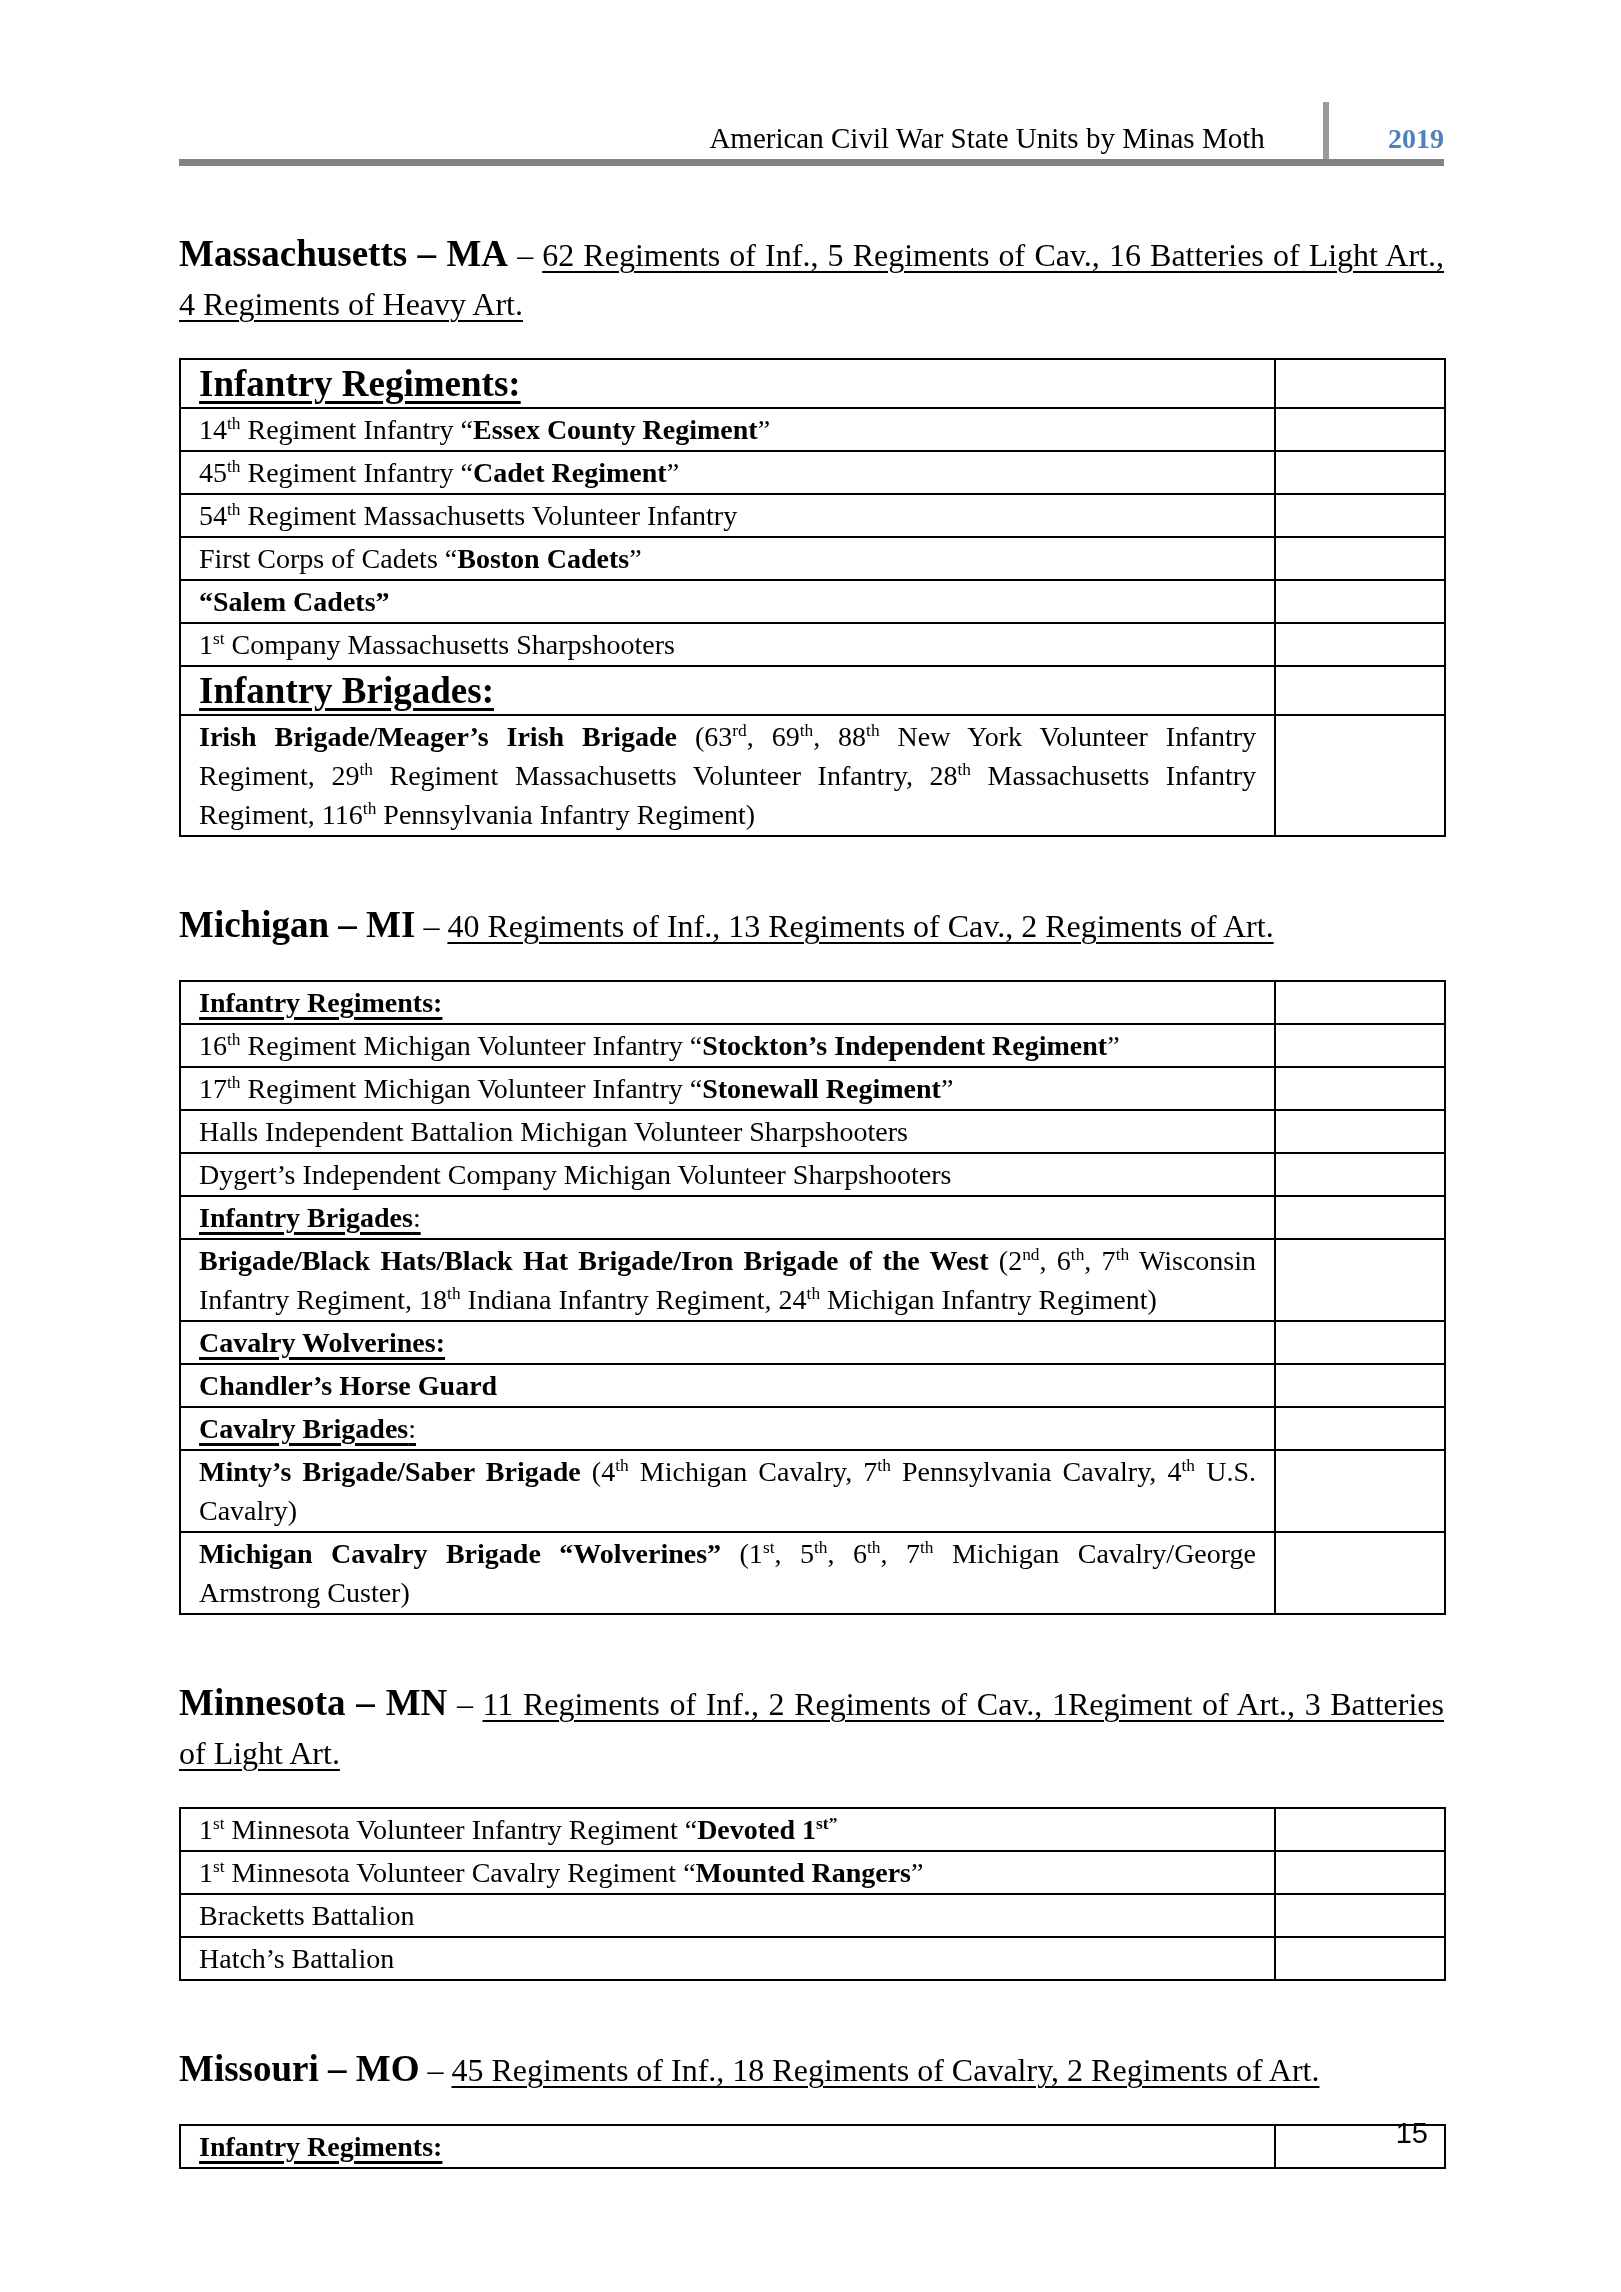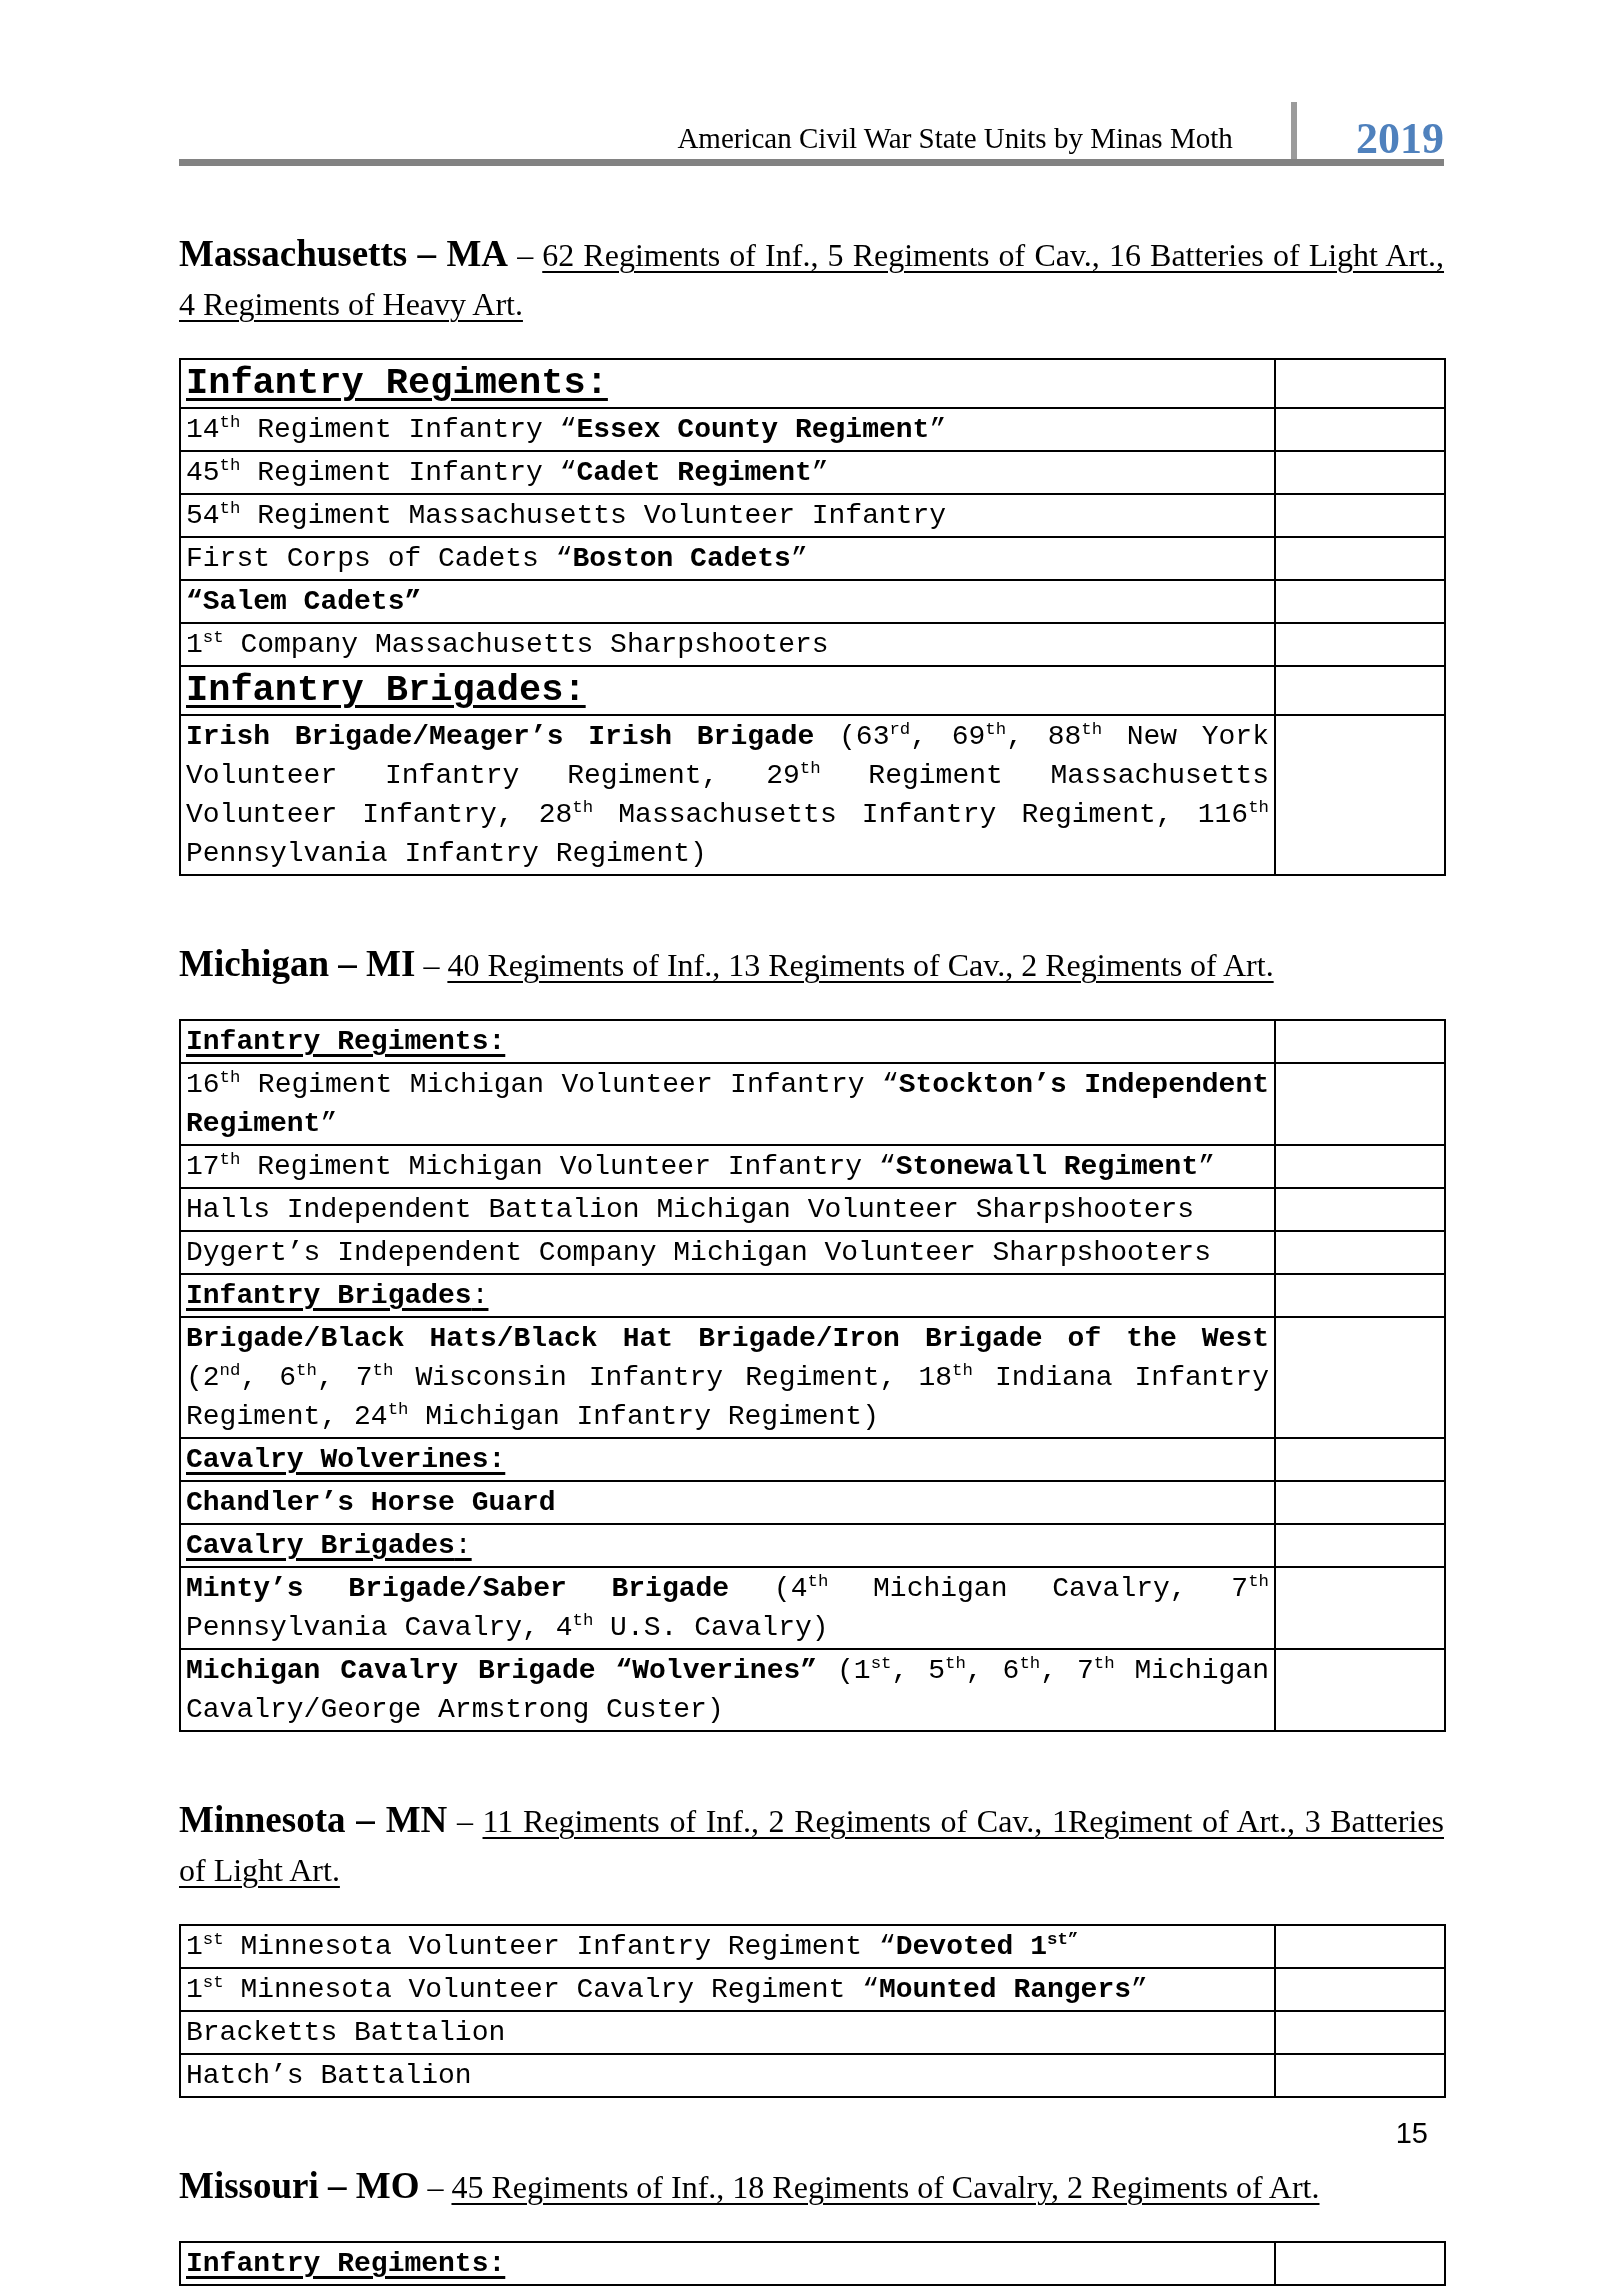--- a/index.html
+++ b/index.html
@@ -10,38 +10,38 @@
     font-family: "Liberation Serif", serif;
     position: relative;
     overflow: hidden;
   }
   .page { box-sizing: border-box; width: 1621px; padding: 102px 177px 0 179px; }
 
   
   .doc-header { display: flex; justify-content: flex-end; align-items: flex-end; height: 57px; gap: 44px; }
   .doc-header .title { font-size: 29px; line-height: 41px; white-space: nowrap; }
   .doc-header .vbar { width: 5.9px; height: 57px; background: #9b9b9b; margin: 0 14.7px; }
-  .doc-header .year { font-size: 44px; line-height: 41px; font-weight: bold; margin-top: 11px; }
+  .doc-header .year { font-size: 28px; line-height: 41px; font-weight: bold; margin-top: 11px; }
   .header-rule { height: 6.9px; background: #828282; }
 
   
   .state-section { margin-top: 63px; }
   .state-section.first { }
   .sec-heading {
     margin: 0 0 29px 0; font-weight: normal;
     font-size: 32px; line-height: 49px; text-align: justify;
   }
   .sec-heading .b { font-weight: bold; font-size: 37px; }
   .u { text-decoration: underline; text-decoration-thickness: 2px; text-underline-offset: 4.9px; }
   .b { font-weight: bold; }
   sup { font-size: 0.62em; line-height: 0; vertical-align: super; }
 
   
   table.unit-table { width: 100%; border-collapse: collapse; table-layout: fixed; }
-  table.unit-table td { border: 2px solid #000; padding: 1px 5px; vertical-align: top; font-family: Liberation Mono, monospace; }
+  table.unit-table td { border: 2px solid #000; padding: 1px 18px; vertical-align: top; }
   col.col-name { width: 1095px; }
   col.col-note { width: 170px; }
   td.name-cell { font-size: 28px; line-height: 39px; text-align: justify; }
   tr.row-header-lg td.name-cell { font-size: 37px; line-height: 45px; }
   tr.row-header-lg .u, tr.row-header .u { text-decoration-thickness: 2.9px; }
 
   
   .page-number {
     position: absolute; top: 2117px; right: 193px;
     font-family: "Liberation Sans", sans-serif;

